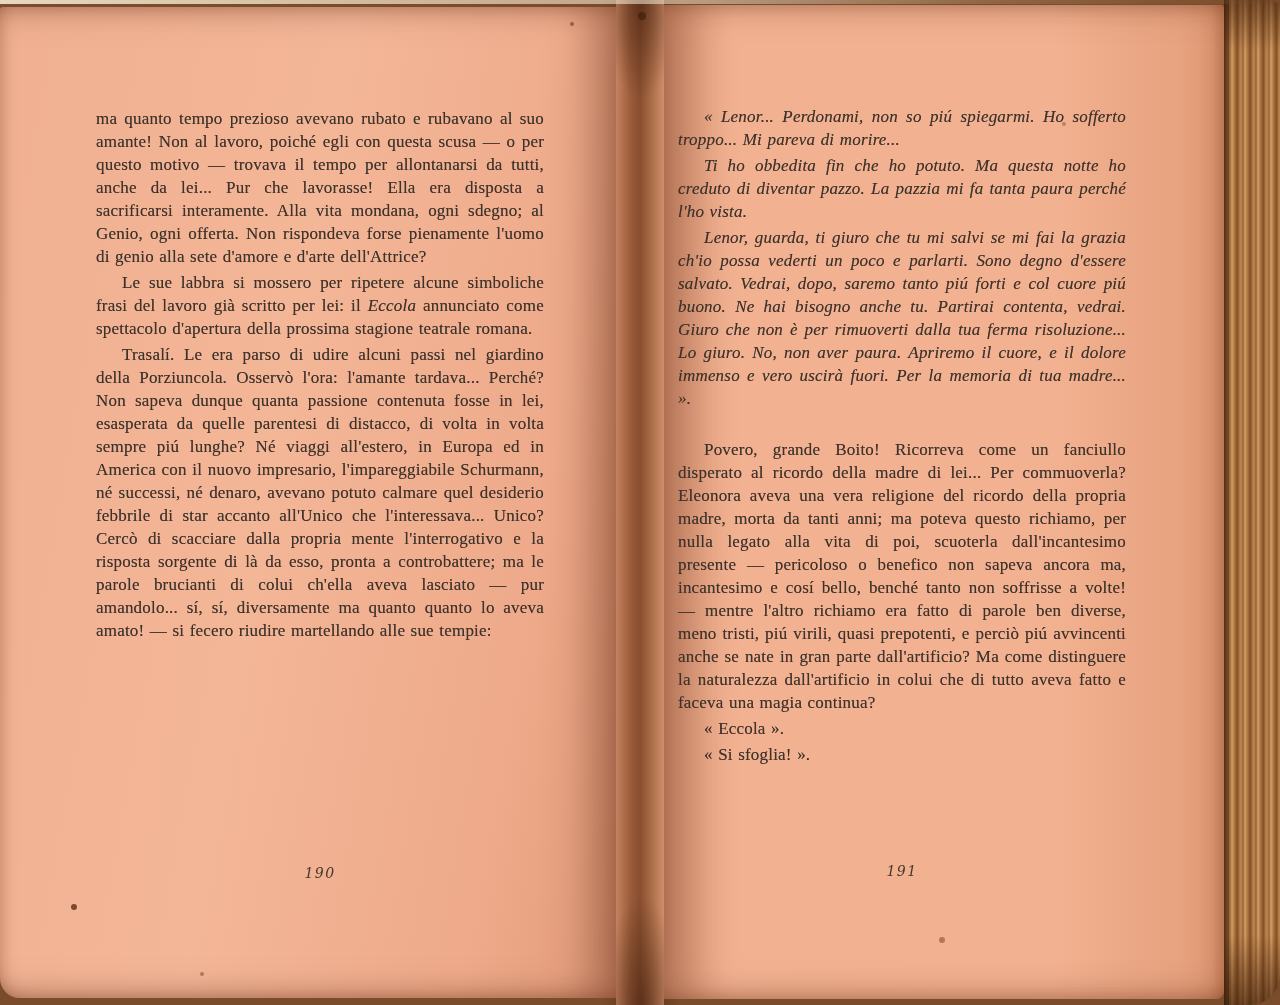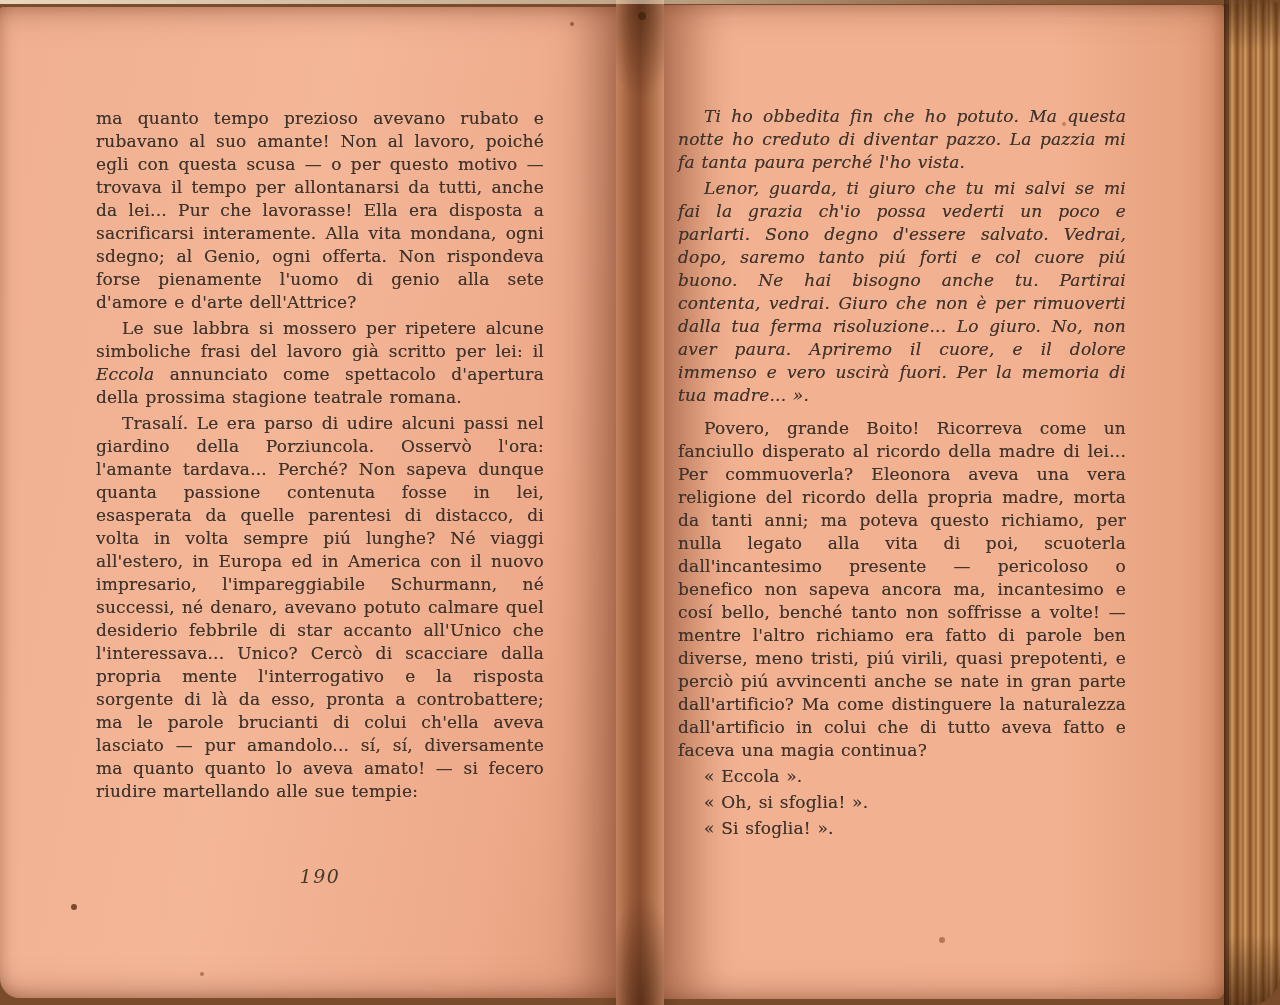--- a/index.html
+++ b/index.html
@@ -98,35 +98,36 @@
     position: absolute;
     top: 100px;
     width: 448px;
     color: #3d332c;
     font-size: 17px;
     line-height: 23px;
     text-align: justify;
     letter-spacing: 0.2px;
     word-spacing: 1px;
     text-shadow: 0 0 0.5px rgba(62,46,34,0.55);
+    font-family: Liberation Serif, serif;
   }
   .page-left .text-block { left: 96px; }
   .page-right .text-block { left: 14px; }
   .para { margin: 0 0 3px 0; }
   .para.indent { text-indent: 26px; }
   .para.italic { font-style: italic; }
   .para.keep-lines { white-space: pre-line; }
-  .para.space-before { margin-top: 10px; }
+  .para.space-before { margin-top: 28px; }
   .page-number {
     position: absolute;
     top: 858px;
     width: 448px;
     text-align: center;
     font-style: italic;
-    font-size: 19px;
+    font-size: 14px;
     letter-spacing: 1.5px;
     color: #44382d;
   }
   .page-left .page-number { left: 96px; }
   .page-right .page-number { left: 14px; }
   
   .specks {
     position: absolute;
     left: 0; top: 0;
     width: 4px; height: 4px;
@@ -153,26 +154,27 @@
     <div class="text-block">
         <p class="para">ma quanto tempo prezioso avevano rubato e rubavano al suo amante! Non al lavoro, poiché egli con questa scusa — o per questo motivo — trovava il tempo per allontanarsi da tutti, anche da lei... Pur che lavorasse! Ella era disposta a sacrificarsi interamente. Alla vita mondana, ogni sdegno; al Genio, ogni offerta. Non rispondeva forse pienamente l'uomo di genio alla sete d'amore e d'arte dell'Attrice?</p>
         <p class="para indent">Le sue labbra si mossero per ripetere alcune simboliche frasi del lavoro già scritto per lei: il <i>Eccola</i> annunciato come spettacolo d'apertura della prossima stagione teatrale romana.</p>
         <p class="para indent">Trasalí. Le era parso di udire alcuni passi nel giardino della Porziuncola. Osservò l'ora: l'amante tardava... Perché? Non sapeva dunque quanta passione contenuta fosse in lei, esasperata da quelle parentesi di distacco, di volta in volta sempre piú lunghe? Né viaggi all'estero, in Europa ed in America con il nuovo impresario, l'impareggiabile Schurmann, né successi, né denaro, avevano potuto calmare quel desiderio febbrile di star accanto all'Unico che l'interessava... Unico? Cercò di scacciare dalla propria mente l'interrogativo e la risposta sorgente di là da esso, pronta a controbattere; ma le parole brucianti di colui ch'ella aveva lasciato — pur amandolo... sí, sí, diversamente ma quanto quanto lo aveva amato! — si fecero riudire martellando alle sue tempie:</p>
       </div>
     <div class="page-number">190</div>
   </div>
 
   <div class="page page-right">
     <div class="text-block">
+        <p class="para italic indent">« Lenor... Perdonami, non so piú spiegarmi. Ho sofferto troppo... Mi pareva di morire...</p>
         <p class="para italic indent">Ti ho obbedita fin che ho potuto. Ma questa notte ho creduto di diventar pazzo. La pazzia mi fa tanta paura perché l'ho vista.</p>
         <p class="para italic indent">Lenor, guarda, ti giuro che tu mi salvi se mi fai la grazia ch'io possa vederti un poco e parlarti. Sono degno d'essere salvato. Vedrai, dopo, saremo tanto piú forti e col cuore piú buono. Ne hai bisogno anche tu. Partirai contenta, vedrai. Giuro che non è per rimuoverti dalla tua ferma risoluzione... Lo giuro. No, non aver paura. Apriremo il cuore, e il dolore immenso e vero uscirà fuori. Per la memoria di tua madre... ».</p>
         <p class="para indent space-before">Povero, grande Boito! Ricorreva come un fanciullo disperato al ricordo della madre di lei... Per commuoverla? Eleonora aveva una vera religione del ricordo della propria madre, morta da tanti anni; ma poteva questo richiamo, per nulla legato alla vita di poi, scuoterla dall'incantesimo presente — pericoloso o benefico non sapeva ancora ma, incantesimo e cosí bello, benché tanto non soffrisse a volte! — mentre l'altro richiamo era fatto di parole ben diverse, meno tristi, piú virili, quasi prepotenti, e perciò piú avvincenti anche se nate in gran parte dall'artificio? Ma come distinguere la naturalezza dall'artificio in colui che di tutto aveva fatto e faceva una magia continua?</p>
         <p class="para indent">« Eccola ».</p>
-        <p class="para indent">« Oh, si sfoglia! ».</p>
         <p class="para indent">« Si sfoglia! ».</p>
       </div>
+    <div class="page-number">191</div>
   </div>
 
   <div class="fore-edge"></div>
 
   <div class="specks"></div>
 
 </div>
 
 </body></html>

